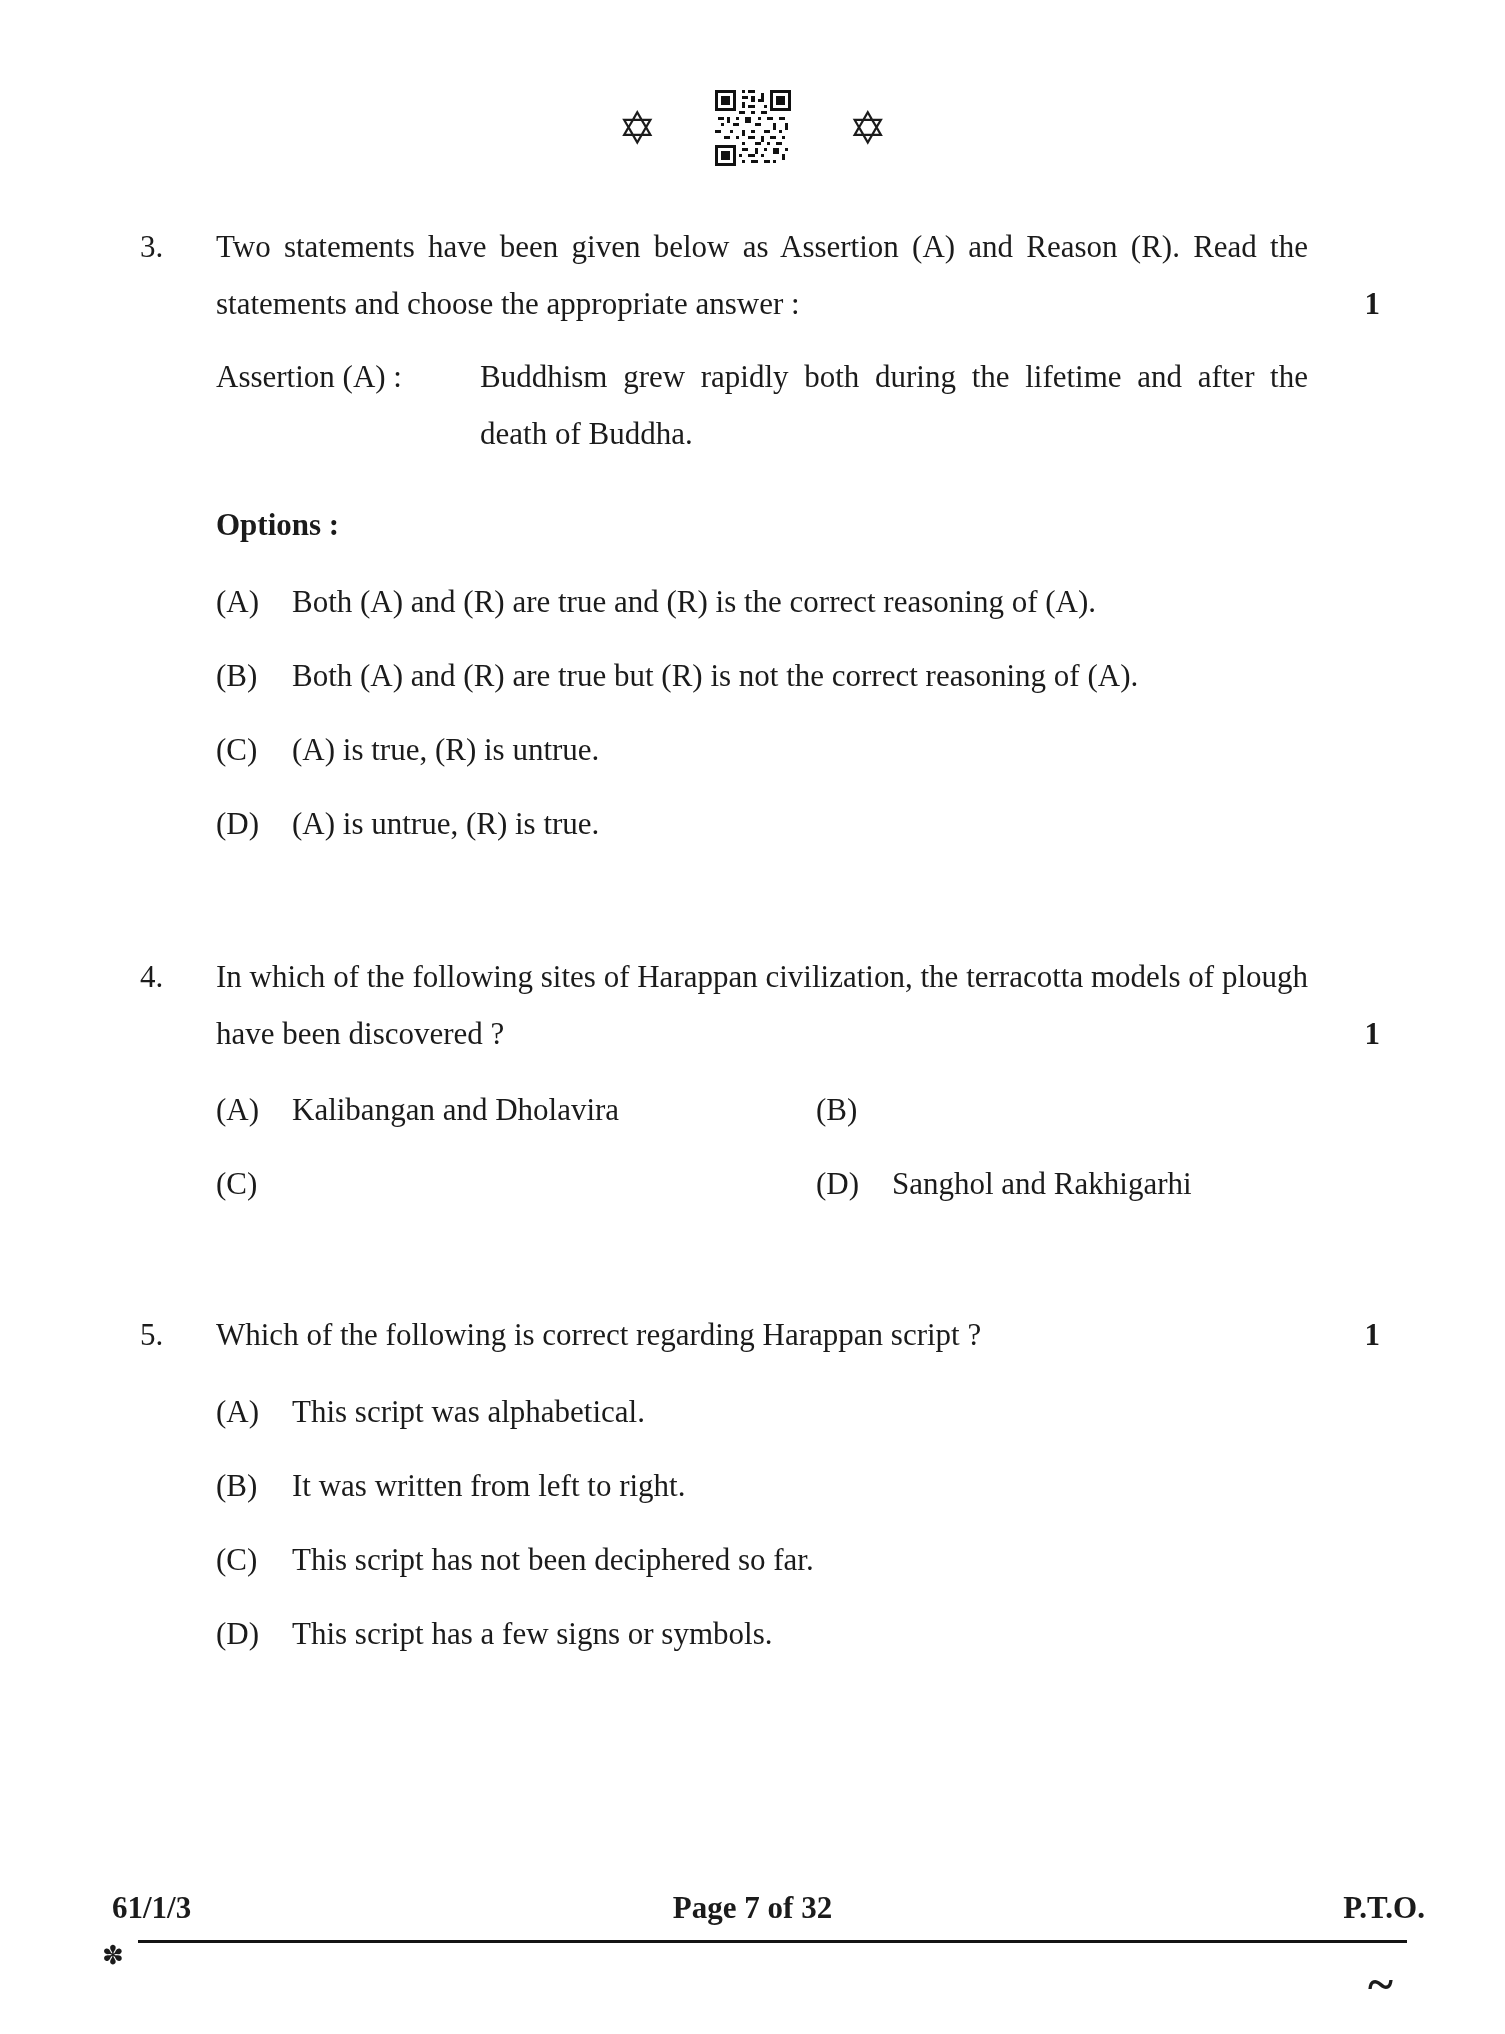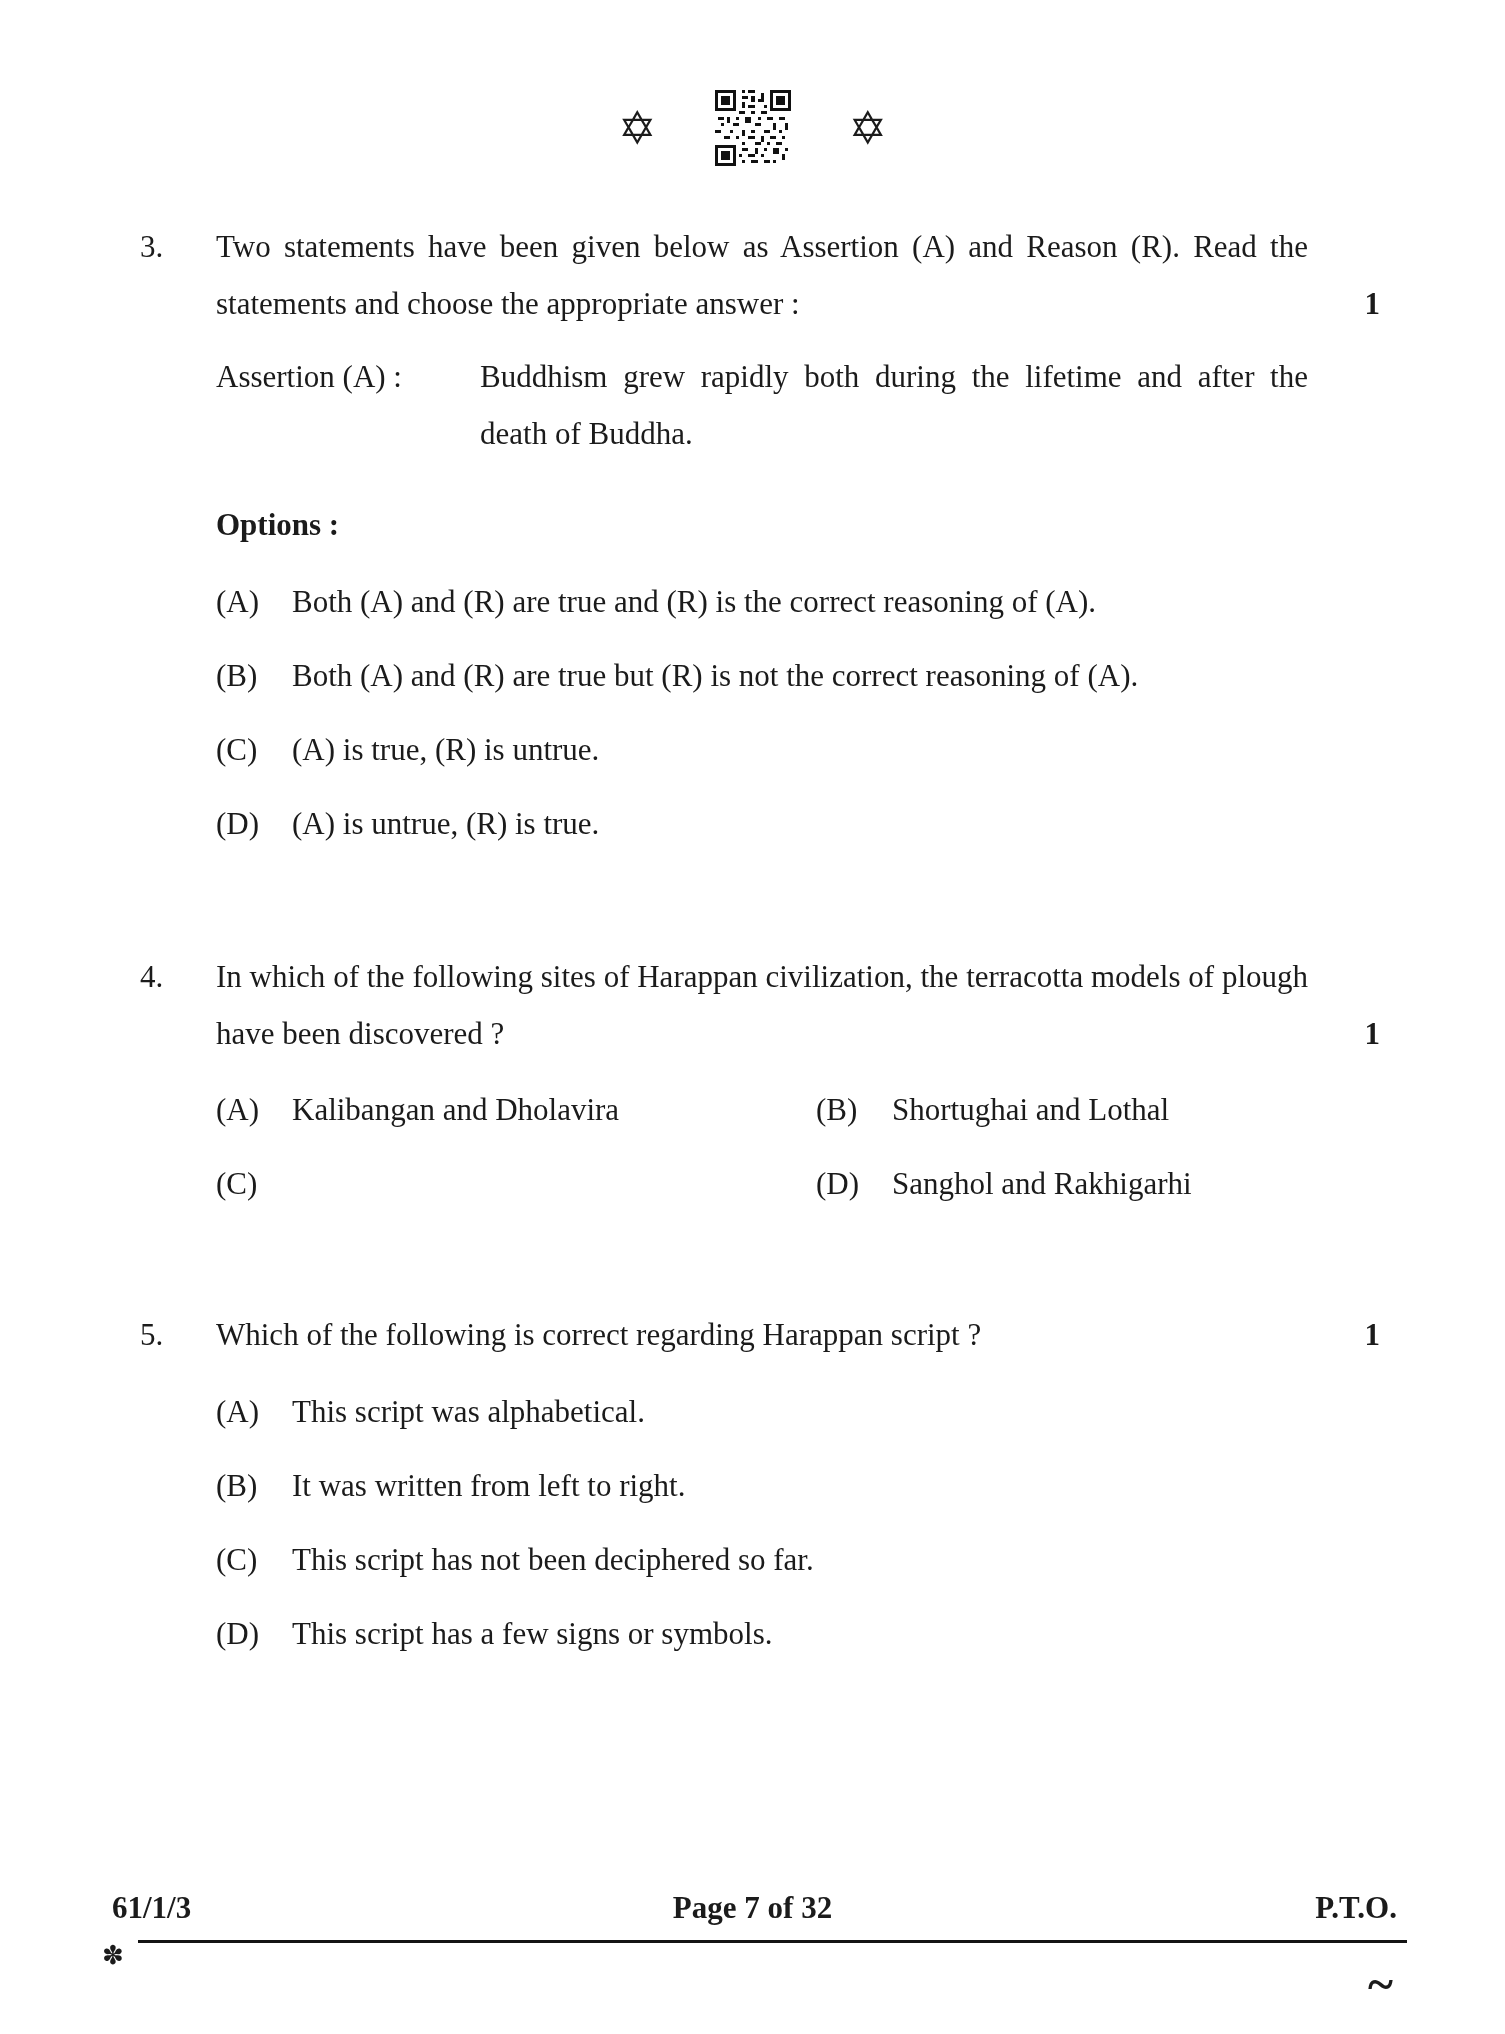--- a/index.html
+++ b/index.html
@@ -115,21 +115,21 @@
   
   .footer {
     position: absolute;
     left: 0;
     right: 0;
     bottom: 28px;
   }
   .footer-row {
     position: relative;
     display: flex;
-    padding: 0 108px 0 112px;
+    padding: 0 80px 0 112px;
     font-weight: 700;
     line-height: 40px;
   }
   .footer-page {
     position: absolute;
     left: 50%;
     transform: translateX(-50%);
   }
   .footer-pto { margin-left: auto; }
   .footer-line-wrap {
@@ -281,21 +281,20 @@
           <span>In which of the following sites of Harappan civilization, the terracotta models of plough have been discovered ?</span>
           <span class="marks">1</span>
         </div>
         <div class="opt-grid">
           <div class="opt">
             <div class="opt-label">(A)</div>
             <div class="opt-text">Kalibangan and Dholavira</div>
           </div>
           <div class="opt">
             <div class="opt-label">(B)</div>
-            <div class="opt-text">Shortughai and Lothal</div>
           </div>
           <div class="opt">
             <div class="opt-label">(C)</div>
           </div>
           <div class="opt">
             <div class="opt-label">(D)</div>
             <div class="opt-text">Sanghol and Rakhigarhi</div>
           </div>
         </div>
       </div>

